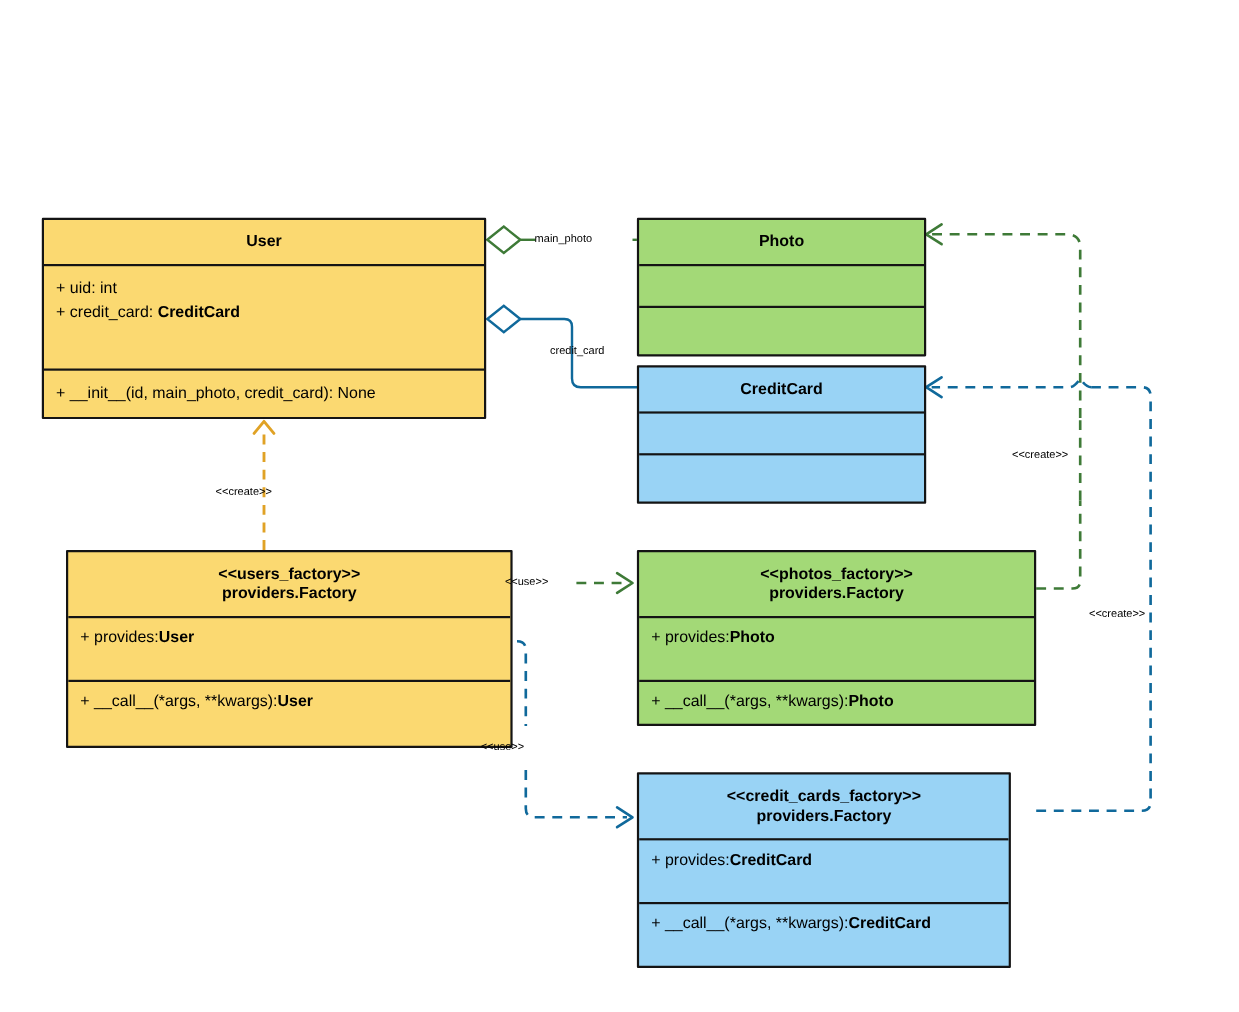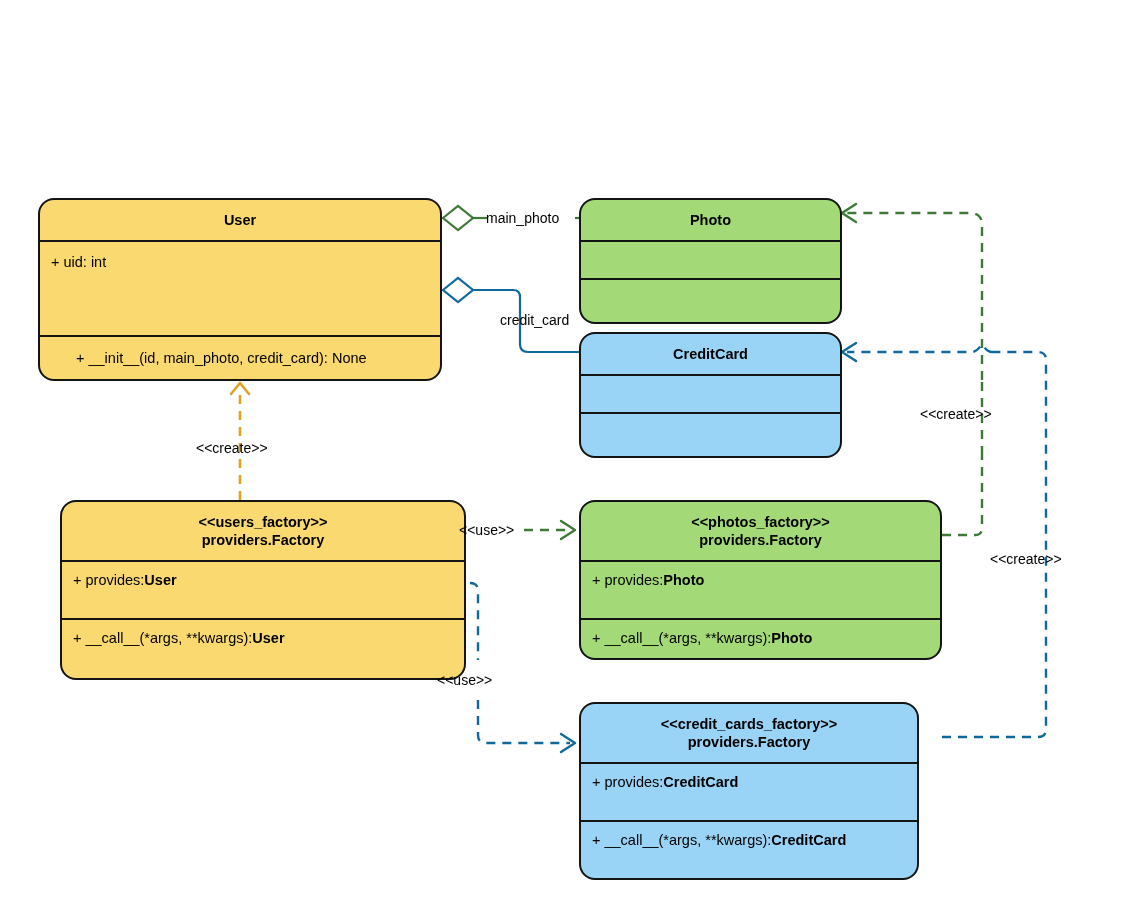--- a/index.html
+++ b/index.html
@@ -56,21 +56,21 @@
     font-size: 15.5px;
     font-weight: bold;
     white-space: nowrap;
   }
 
   
   .cls {
     position: absolute;
     box-sizing: border-box;
     border: 2px solid #141414;
-    border-radius: 16px;
+    border-radius: 1px;
     overflow: hidden;
   }
   .cls .row {
     box-sizing: border-box;
     width: 100%;
     position: relative;
   }
   .cls .row + .row {
     border-top: 2px solid #141414;
   }
@@ -95,21 +95,21 @@
   .cls .member.centered { align-items: center; padding-top: 0; }
   .cls .member b { font-weight: bold; }
 
   .fill-yellow { background: #FBD971; }
   .fill-green  { background: #A3D977; }
   .fill-blue   { background: #99D3F5; }
 
   
   .elabel {
     position: absolute;
-    font-size: 14px;
+    font-size: 10px;
     line-height: 16px;
     white-space: nowrap;
     background: transparent;
   }
 </style>
 </head>
 <body>
 
 <div id="canvas">
 
@@ -159,24 +159,25 @@
   </svg>
 
 
   <div class="cls fill-yellow" style="left:38px; top:198px; width:404px; height:183px;">
     <div class="row title" style="height:40px;">
       <span>User</span>
     </div>
     <div class="row" style="height:95px;">
       <div class="member" style="padding-top:9px; display:block; line-height:22px;">
         <div>+ uid: int</div>
+        <div>+ credit_card: <b>CreditCard</b></div>
       </div>
     </div>
     <div class="row" style="height:44px;">
-      <div class="member centered" style="height:100%; padding-left:11px;margin-left:25px;">+ __init__(id, main_photo, credit_card): None</div>
+      <div class="member centered" style="height:100%; padding-left:11px;">+ __init__(id, main_photo, credit_card): None</div>
     </div>
   </div>
 
   <div class="cls fill-green" style="left:579px; top:198px; width:263px; height:126px;">
     <div class="row title" style="height:40px;">
       <span>Photo</span>
     </div>
     <div class="row" style="height:38px;"></div>
     <div class="row" style="height:44px;"></div>
   </div>

